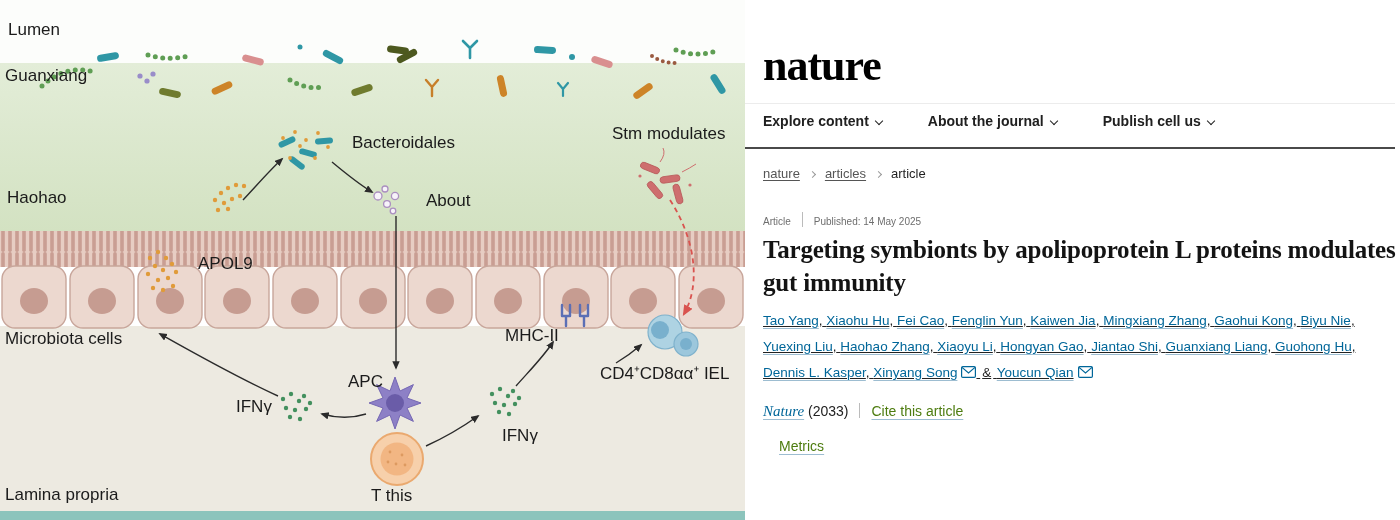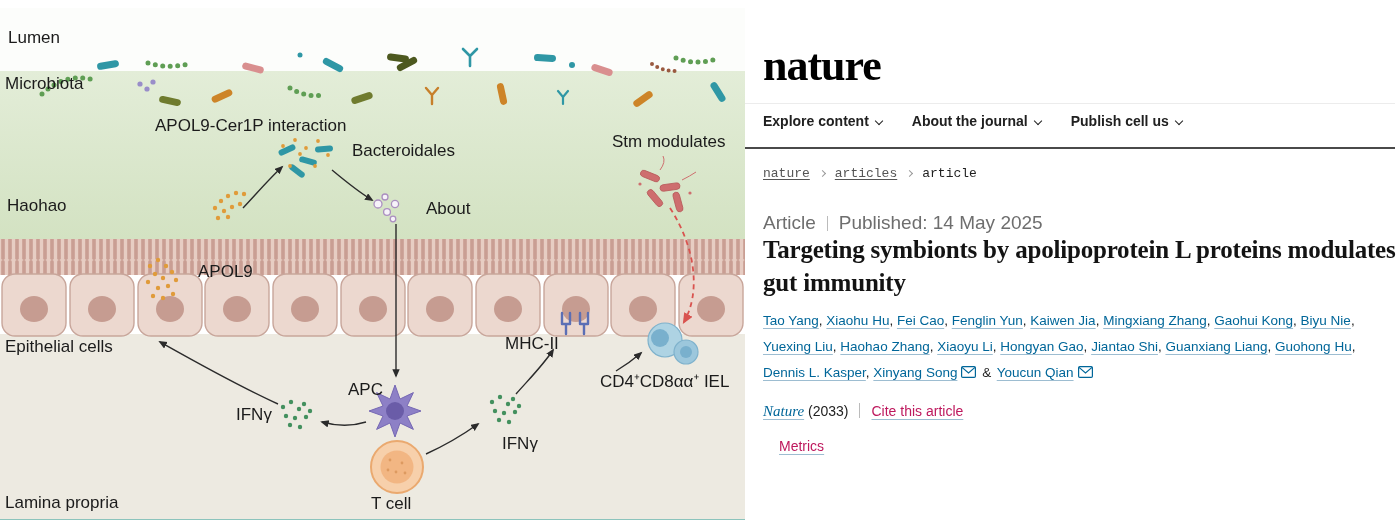--- a/index.html
+++ b/index.html
@@ -1,62 +1,62 @@
 <!DOCTYPE html>
 <html><head>
 <meta charset="utf-8">
 <style>
   * { margin:0; padding:0; box-sizing:border-box; }
   body { width:1400px; height:520px; overflow:hidden; background:#fff;
          font-family:"Liberation Sans", sans-serif; position:relative; }
 
   
-  .figure-panel { position:absolute; left:0; top:8px; width:745px; height:372px; }
+  .figure-panel { position:absolute; left:0; top:0; width:745px; height:372px; }
   .figure-panel svg { position:absolute; left:0; top:0; }
   .fig-label { position:absolute; font:17px/1.15 "Liberation Sans", sans-serif;
                color:#1b1b1b; white-space:nowrap; }
 
   
   .article-panel { position:absolute; left:745px; top:0; width:650px; height:520px; background:#fff; }
   .logo { position:absolute; left:18px; top:44px;
           font:700 44px/1 "Liberation Serif", serif; color:#000; letter-spacing:-1px; }
   .hdr-divider-light { position:absolute; left:0; top:103px; width:100%; height:1px; background:#ececec; }
-  .nav-row { position:absolute; left:18px; top:113px; display:flex; gap:30px; }
+  .nav-row { position:absolute; left:18px; top:113px; display:flex; gap:46px; }
   .nav-item { font-weight:700; font-size:14px; color:#202020; cursor:pointer; white-space:nowrap; }
   .chev { display:inline-block; width:6px; height:6px; border-right:1.6px solid #222;
           border-bottom:1.6px solid #222; transform:rotate(45deg);
           margin:0 0 2px 7px; vertical-align:middle; }
   .hdr-divider-dark { position:absolute; left:0; top:147px; width:100%; height:2px; background:#4a4a4a; }
 
-  .breadcrumb { position:absolute; left:18px; top:166px; font-size:13px; color:#555;font-family:Liberation Mono, monospace; }
+  .breadcrumb { position:absolute; left:18px; top:166px; font-size:13px; color:#555; }
   .breadcrumb a { color:#555; text-decoration:underline; text-underline-offset:2px; }
   .bc-sep { display:inline-block; width:5px; height:5px; border-right:1.3px solid #999;
             border-top:1.3px solid #999; transform:rotate(45deg); margin:0 10px 1px 10px; }
   .bc-current { color:#1f1f1f; }
 
-  .meta-row { position:absolute; left:18px; top:212px; font-size:19px; color:#6e6e6e; }
+  .meta-row { position:absolute; left:18px; top:212px; font-size:10px; color:#6e6e6e; }
   .vbar { display:inline-block; border-left:1px solid #bbb; height:15px;
           margin:0 11px; vertical-align:-2px; }
 
   .title { position:absolute; left:18px; top:233px; width:645px;
            font:700 25px/1.32 "Liberation Serif", serif; color:#131313; letter-spacing:-0.2px; }
 
   .authors { position:absolute; left:18px; top:308px; width:632px;
-             font-size:13.5px; line-height:26px; color:#222; }
+             font-size:13.5px; line-height:26px; color:#222;text-decoration:underline; }
   .authors a { color:#006699; text-decoration:underline; text-underline-offset:2.5px;
                text-decoration-color:#9dbdd1; }
   .sep { color:#222; }
   .amp { color:#222; margin:0 2px; }
   .env { vertical-align:-1px; margin-left:4px; }
 
   .journal-row { position:absolute; left:18px; top:403px; font-size:14px; color:#222; }
   .journal-row a.jname { font-style:italic; font-family:"Liberation Serif", serif; font-size:15px;
                          color:#006699; text-decoration:underline; text-underline-offset:2.5px;
                          text-decoration-color:#9dbdd1; }
-  .journal-row a.cite, .metrics-row a { color:#be185d; text-decoration:underline;
+  .journal-row a.cite, .metrics-row a { color:#4d7c0f; text-decoration:underline;
                          text-underline-offset:2.5px; text-decoration-color:#9dbdd1; font-size:14px; }
   .metrics-row { position:absolute; left:34px; top:437px; }
 </style>
 </head>
 <body>
 
 <div class="figure-panel">
   <svg width="745" height="520" viewBox="0 0 745 520">
     <defs>
       <linearGradient id="greenGrad" x1="0" y1="0" x2="0" y2="1">
@@ -286,34 +286,33 @@
       <path d="M426,446 C448,436 464,426 478,416" marker-end="url(#ah)"></path>
       <path d="M516,386 C532,368 544,356 553,342" marker-end="url(#ah)"></path>
       <path d="M616,363 C626,357 634,351 641,345" marker-end="url(#ah)"></path>
     </g>
     <path d="M670,200 C697,242 700,286 684,314" fill="none" stroke="#d9534f" stroke-width="1.8" stroke-dasharray="5 4" marker-end="url(#ahr)"></path>
 
     <rect x="0" y="511" width="745" height="9" fill="#8cc4bc"></rect>
   </svg>
 
   <div class="fig-label" style="left:8px; top:20px">Lumen</div>
-  <div class="fig-label" style="left:5px; top:66px">Microbiota</div>
-  <div class="fig-label" style="left:155px; top:108px">APOL9-Cer1P interaction</div>
+  <div class="fig-label" style="left:5px; top:66px">Guanxiang</div>
   <div class="fig-label" style="left:352px; top:133px">Bacteroidales</div>
   <div class="fig-label" style="left:612px; top:124px">Stm modulates</div>
   <div class="fig-label" style="left:7px; top:188px">Haohao</div>
   <div class="fig-label" style="left:426px; top:191px">About</div>
   <div class="fig-label" style="left:198px; top:254px">APOL9</div>
-  <div class="fig-label" style="left:5px; top:329px">Epithelial cells</div>
+  <div class="fig-label" style="left:5px; top:329px">Microbiota cells</div>
   <div class="fig-label" style="left:505px; top:326px">MHC-II</div>
   <div class="fig-label" style="left:600px; top:364px">CD4⁺CD8αα⁺ IEL</div>
   <div class="fig-label" style="left:348px; top:372px">APC</div>
   <div class="fig-label" style="left:236px; top:397px">IFNγ</div>
   <div class="fig-label" style="left:502px; top:426px">IFNγ</div>
-  <div class="fig-label" style="left:371px; top:486px">T cell</div>
+  <div class="fig-label" style="left:371px; top:486px">T this</div>
   <div class="fig-label" style="left:5px; top:485px">Lamina propria</div>
 </div>
 
 <div class="article-panel">
 
   <div class="logo">nature</div>
   <div class="hdr-divider-light"></div>
 
   <div class="nav-row">
     <span class="nav-item"><span>Explore content</span><span class="chev"></span></span>

